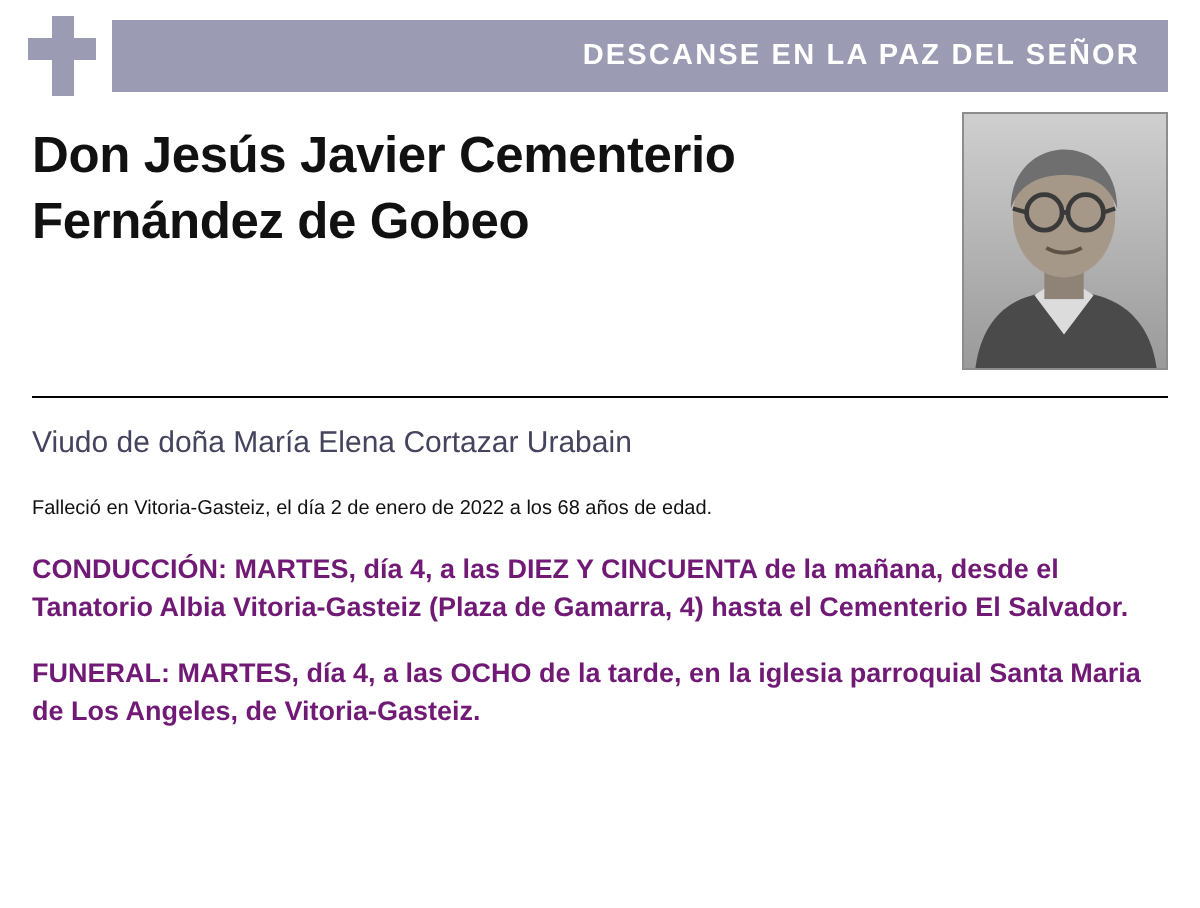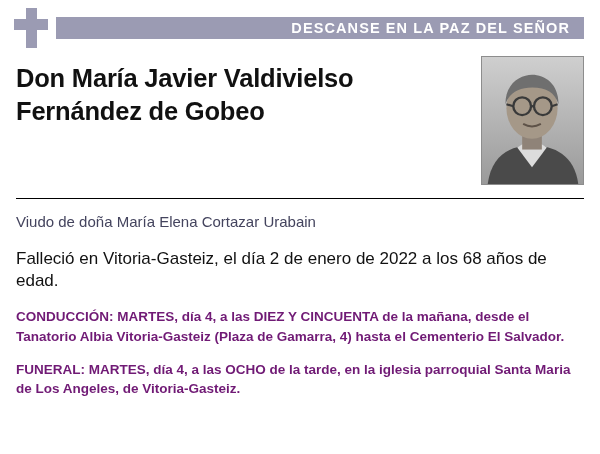--- a/index.html
+++ b/index.html
@@ -47,21 +47,21 @@
     position: absolute;
     left: 0;
     top: 11px;
     width: 34px;
     height: 11px;
     background: #9b9bb3;
   }
   .band-bar {
     flex: 1;
     margin-left: 8px;
-    height: 22px;
+    height: 36px;
     background: #9b9bb3;
     display: flex;
     align-items: center;
     justify-content: flex-end;
     padding-right: 14px;
     box-sizing: border-box;
   }
   .band-text {
     color: #ffffff;
     font-size: 14.5px;
@@ -110,21 +110,21 @@
     padding: 0 16px;
   }
   .spouse {
     font-size: 15px;
     font-weight: normal;
     color: #44445e;
     margin: 13px 0 0 0;
     line-height: 1.3;
   }
   .death-line {
-    font-size: 17px;
+    font-size: 10px;
     margin: 16px 0 0 0;
     line-height: 1.35;
     color: #111111;
   }
   .family {
     font-size: 13.5px;
     margin: 14px 0 0 0;
     line-height: 1.45;
     color: #111111;
   }
@@ -151,21 +151,21 @@
     <div class="cross">
       <div class="h"></div>
       <div class="v"></div>
     </div>
     <div class="band-bar">
       <span class="band-text">DESCANSE EN LA PAZ DEL SEÑOR</span>
     </div>
   </div>
 
   <div class="name-row">
-    <h1 class="deceased-name">Don María Javier Valdivielso Fernández de Gobeo</h1>
+    <h1 class="deceased-name">Don Jesús Javier Cementerio Fernández de Gobeo</h1>
     <div class="portrait">
       <svg viewBox="0 0 103 129" preserveAspectRatio="xMidYMid slice">
         <defs>
           <linearGradient id="bg" x1="0" y1="0" x2="0" y2="1">
             <stop offset="0%" stop-color="#cfcfcf"></stop>
             <stop offset="100%" stop-color="#9a9a9a"></stop>
           </linearGradient>
         </defs>
         <rect x="0" y="0" width="103" height="129" fill="url(#bg)"></rect>
 

